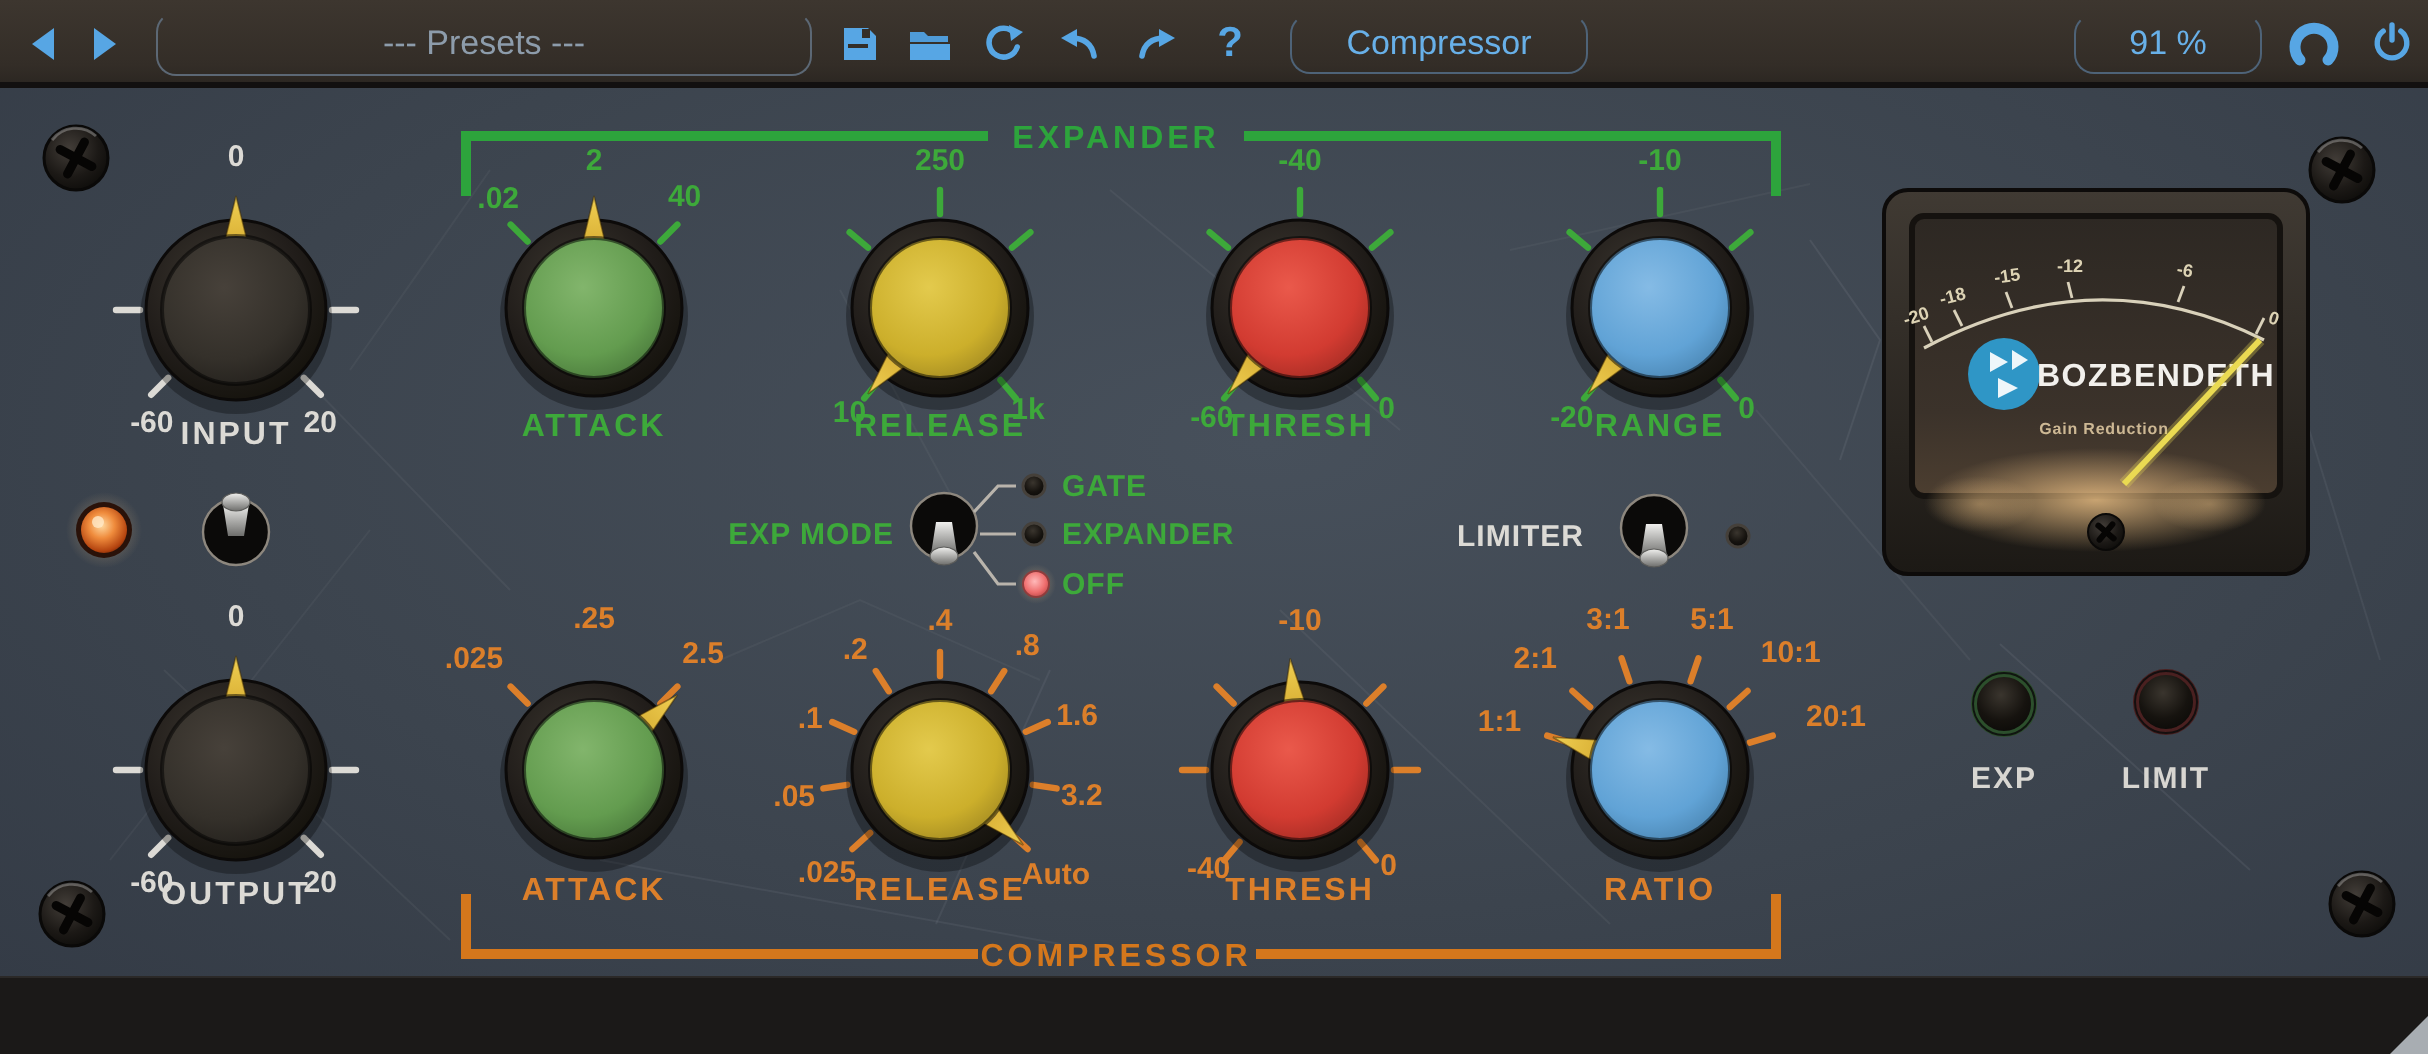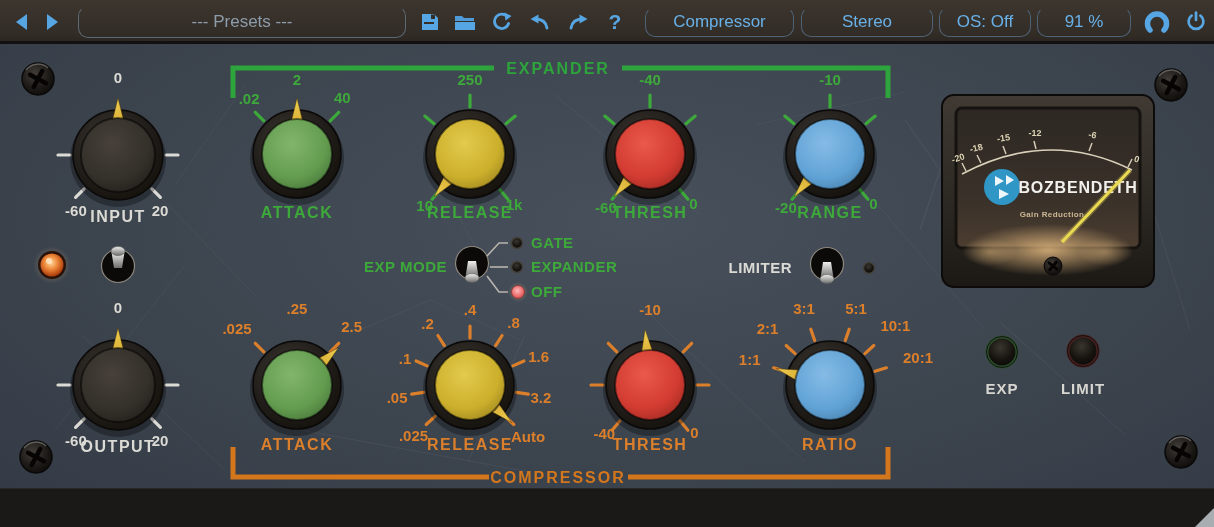--- a/index.html
+++ b/index.html
@@ -91,22 +91,20 @@
       <svg width="22" height="20" viewBox="0 0 22 20">
         <path d="M4 16 Q 5.5 7 15.5 7" stroke="#57a6e4" stroke-width="2.8" fill="none" stroke-linecap="round"></path>
         <polygon points="12.5,2.5 12.5,11.5 20.5,7" fill="#57a6e4"></polygon>
       </svg>
     </button>
     <button class="icon-btn" style="left:602px">
       <span class="qmark">?</span>
     </button>
 
     <div class="value-box" style="left:645px;width:147px">Compressor</div>
-    <div class="value-box" style="left:801px;width:130px">Stereo</div>
-    <div class="value-box" style="left:939px;width:90px">OS: Off</div>
     <div class="value-box" style="left:1037px;width:92px">91 %</div>
 
     <button class="icon-btn" style="left:1142px;width:30px">
       <svg width="28" height="26" viewBox="0 0 28 26">
         <path d="M7 21 A 9.5 9.5 0 1 1 21 21" stroke="#57a6e4" stroke-width="5.5" fill="none" stroke-linecap="round"></path>
       </svg>
     </button>
     <button class="icon-btn" style="left:1183px">
       <svg width="24" height="24" viewBox="0 0 24 24">
         <path d="M7.6 5.6 A 7.4 7.4 0 1 0 16.4 5.6" stroke="#57a6e4" stroke-width="2.7" fill="none" stroke-linecap="round"></path>

